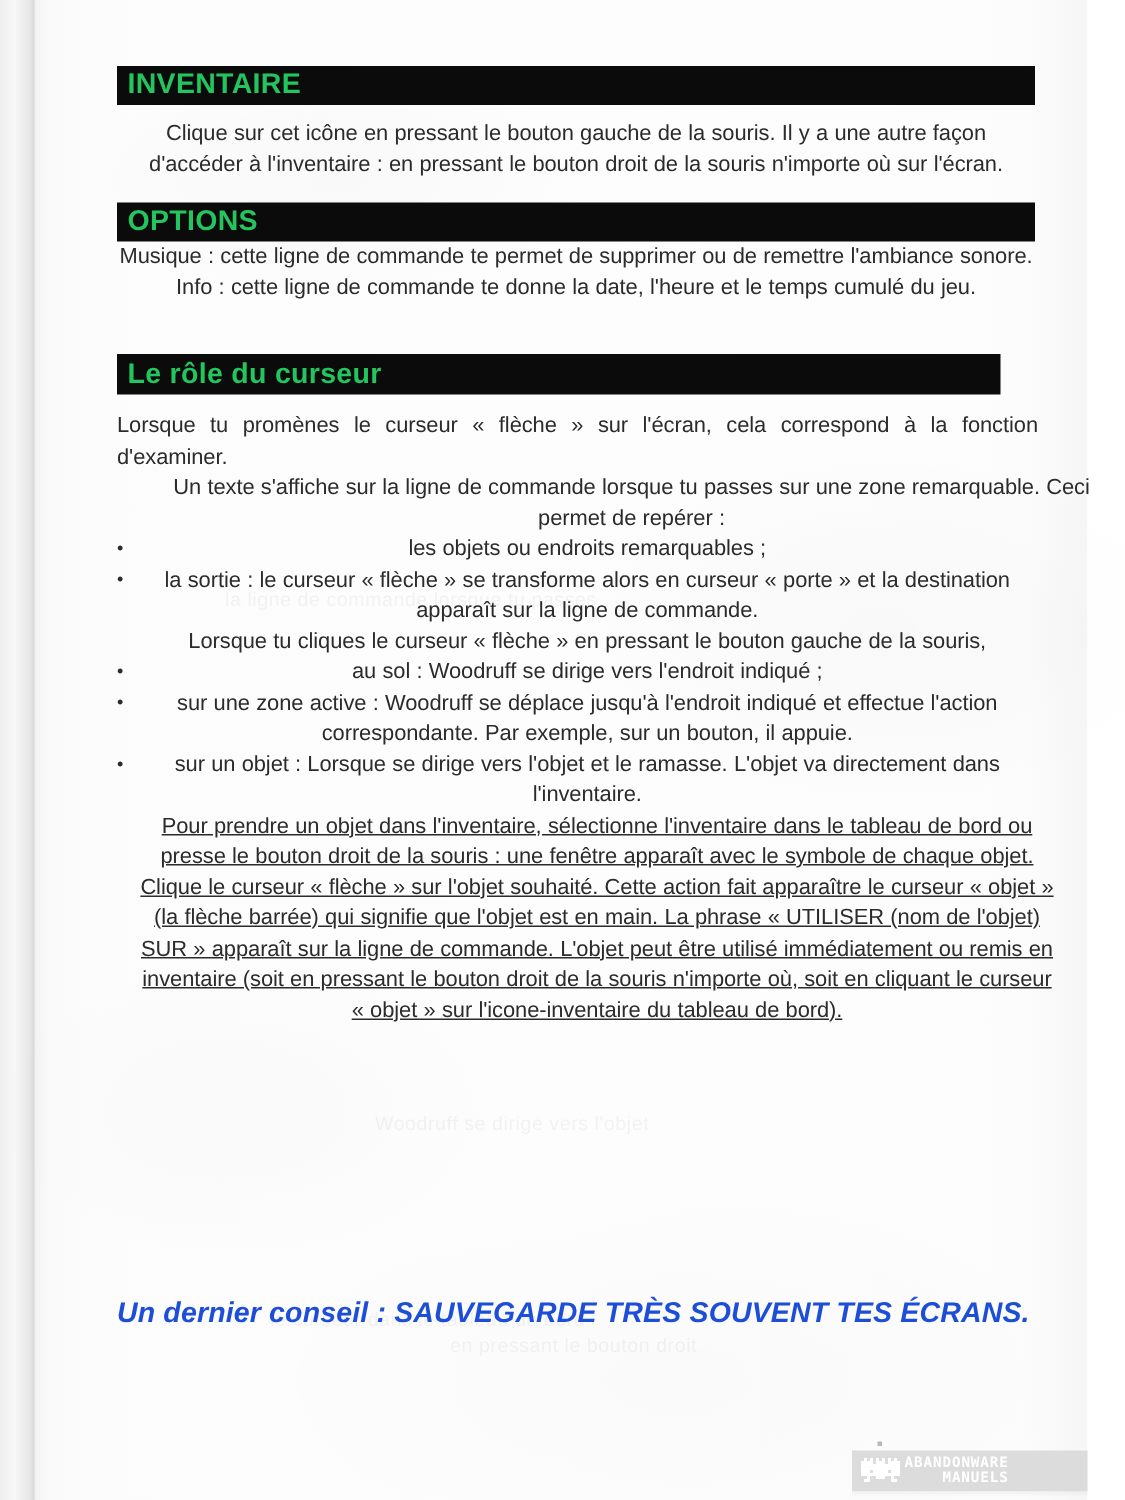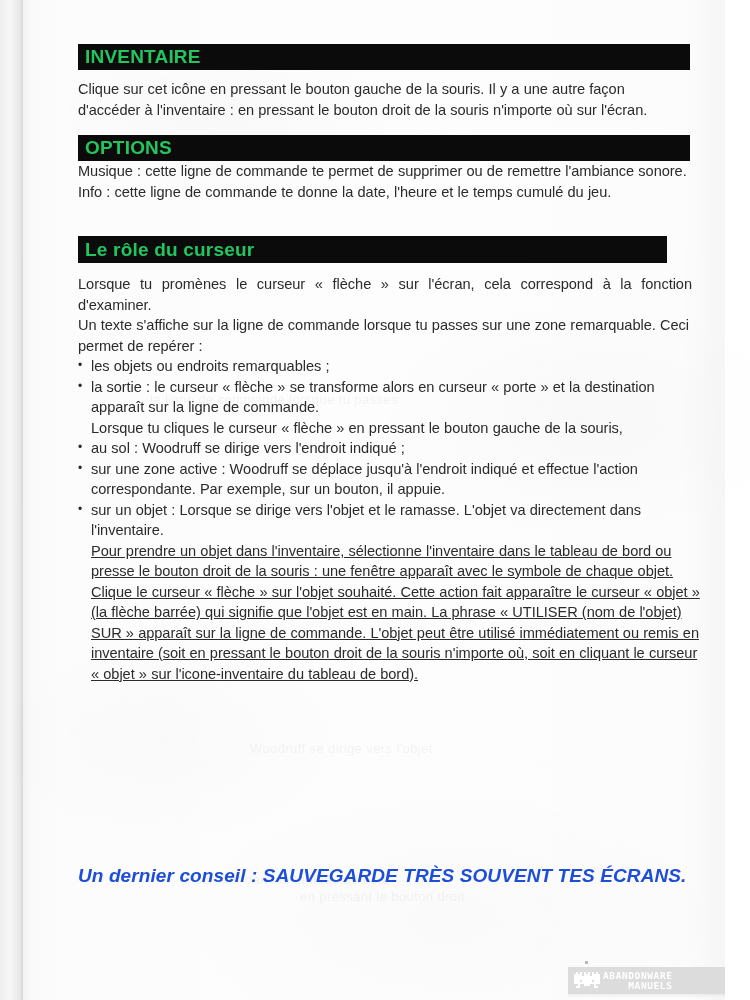--- a/index.html
+++ b/index.html
@@ -109,20 +109,21 @@
     font-size: 19px;
   }
 
   
   .body-text {
     color: #2b2b2b;
     font-size: 14.6px;
     line-height: 20.5px;
     letter-spacing: -0.05px;
     word-spacing: .2px;
+    text-align: center;
   }
   .para { margin: 0; }
 
   .bullets {
     list-style: none;
     margin: 0;
     padding: 0;
   }
   .bullets li {
     position: relative;
@@ -240,21 +241,21 @@
     <p class="body-text para">Info : cette ligne de commande te donne la date, l'heure et le temps cumulé du jeu.</p>
   </div>
 
   <div class="content" style="top:236px; width:589px;">
     <div class="bar mixed">
       <span>Le rôle du curseur</span>
     </div>
 
     <p class="body-text para" style="margin-top:11px; width:614px; text-align:justify;">Lorsque tu promènes le curseur « flèche » sur l'écran, cela correspond à la fonction d'examiner.</p>
 
-    <p class="body-text para" style="width:614px;">Un texte s'affiche sur la ligne de commande lorsque tu passes sur une zone remarquable. Ceci permet de repérer :</p>
+    <p class="body-text para" style="width:614px;margin-left:36px;">Un texte s'affiche sur la ligne de commande lorsque tu passes sur une zone remarquable. Ceci permet de repérer :</p>
 
     <ul class="bullets body-text" style="width:614px;">
       <li>les objets ou endroits remarquables ;</li>
       <li>la sortie : le curseur « flèche » se transforme alors en curseur « porte » et la destination apparaît sur la ligne de commande.</li>
       <li class="plain">Lorsque tu cliques le curseur « flèche » en pressant le bouton gauche de la souris,</li>
       <li>au sol : Woodruff se dirige vers l'endroit indiqué ;</li>
       <li>sur une zone active : Woodruff se déplace jusqu'à l'endroit indiqué et effectue l'action correspondante. Par exemple, sur un bouton, il appuie.</li>
       <li>sur un objet : Lorsque se dirige vers l'objet et le ramasse. L'objet va directement dans l'inventaire.</li>
     </ul>
 

